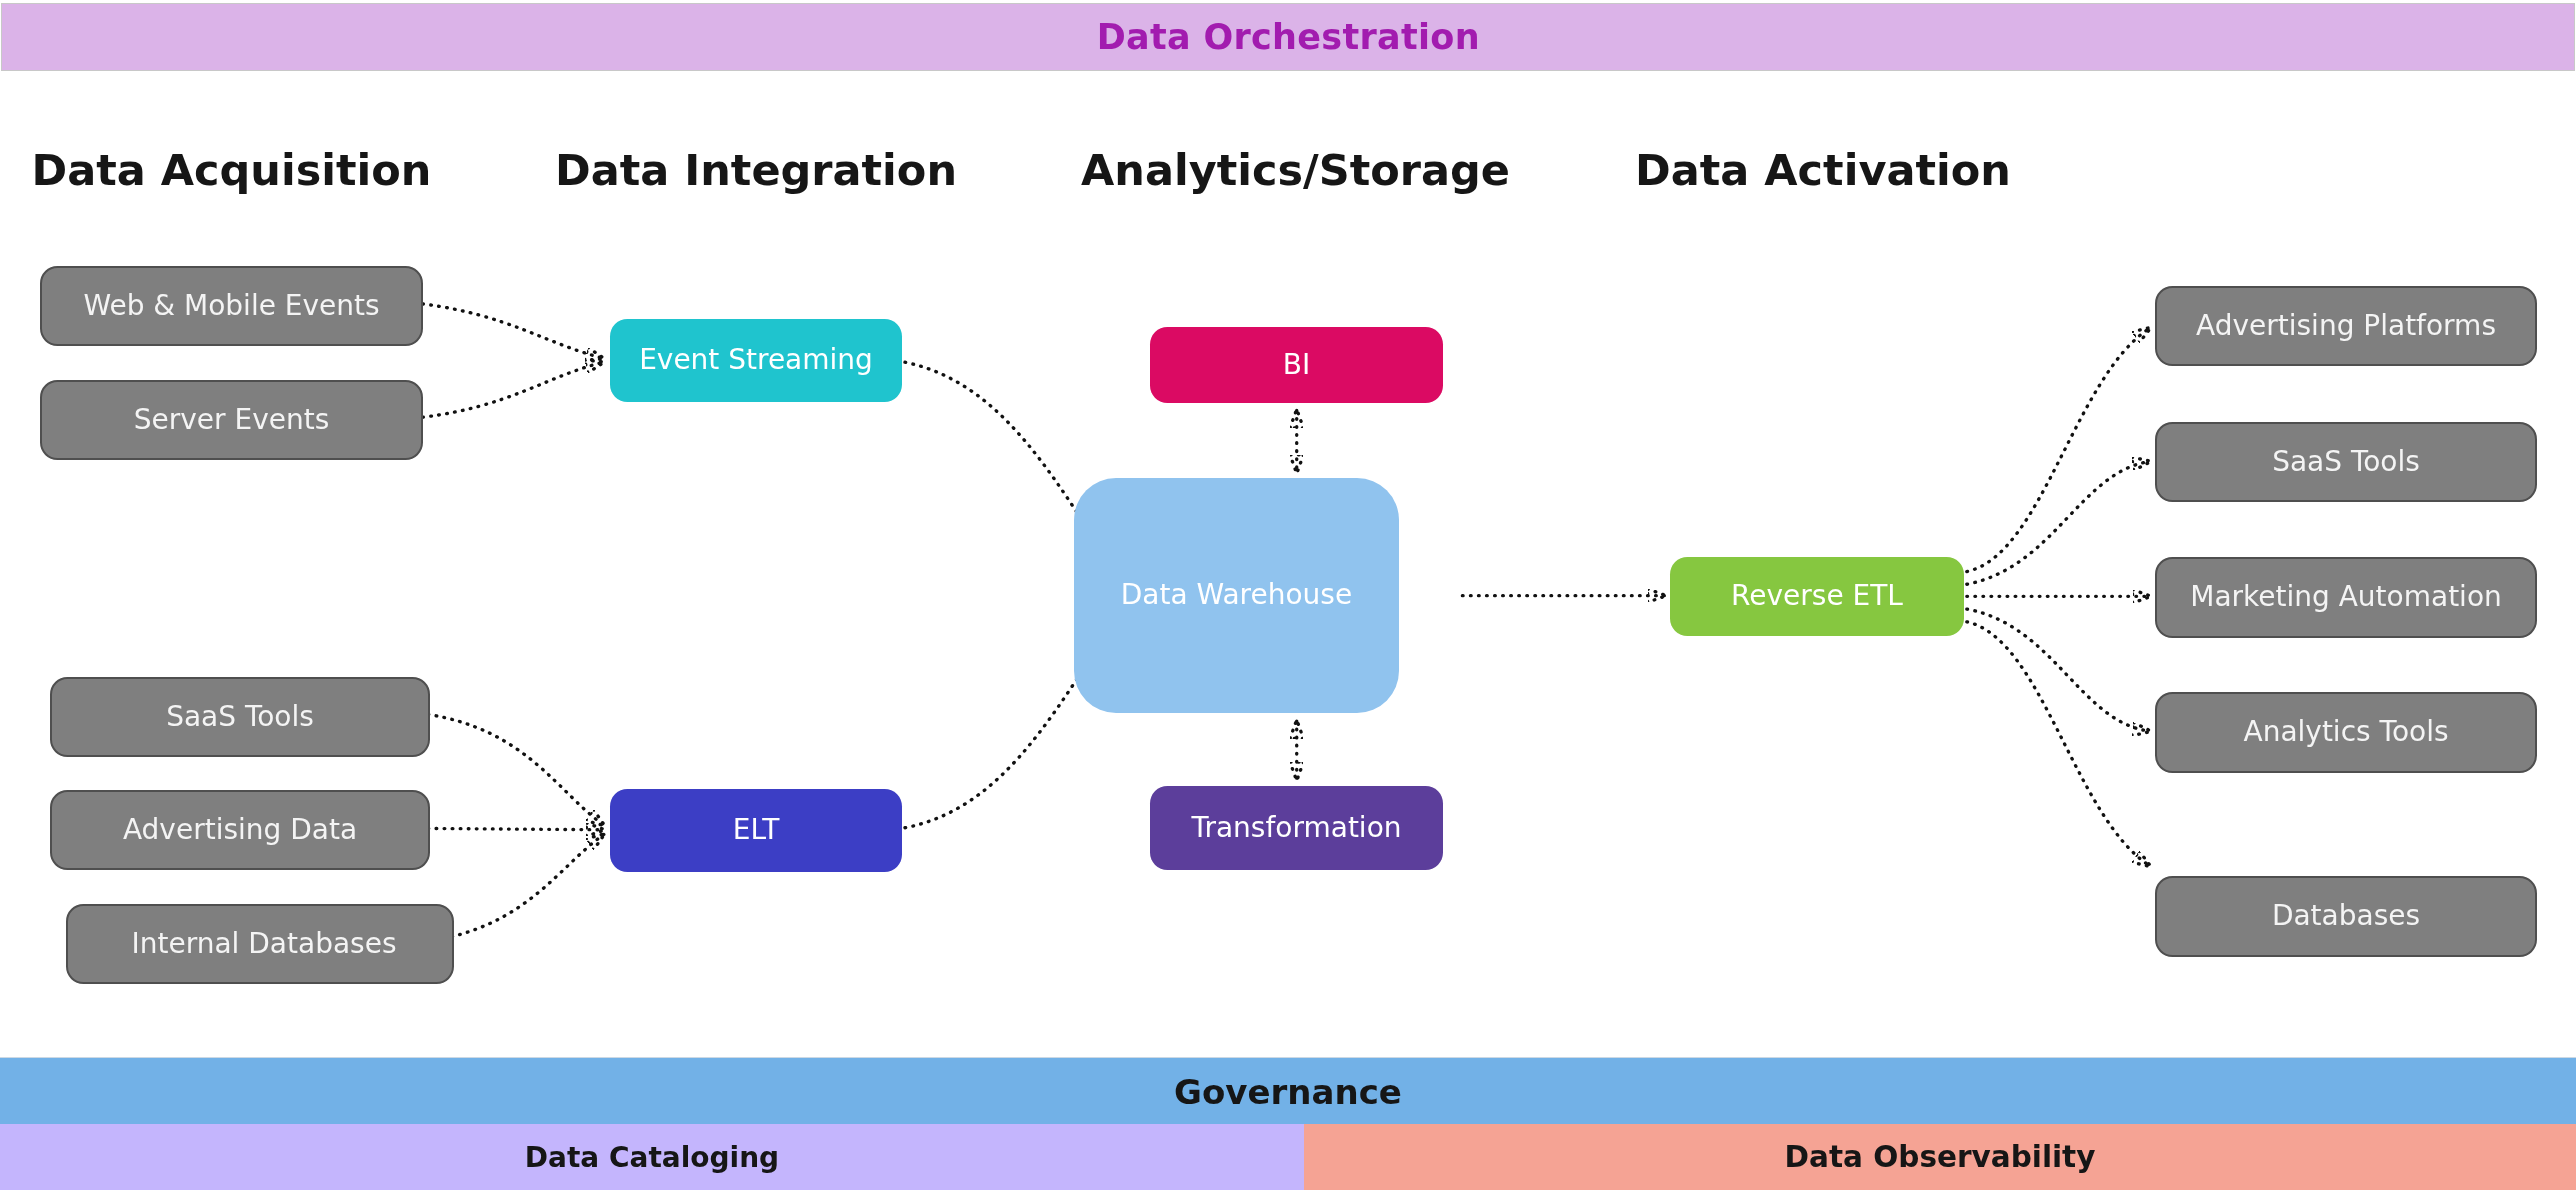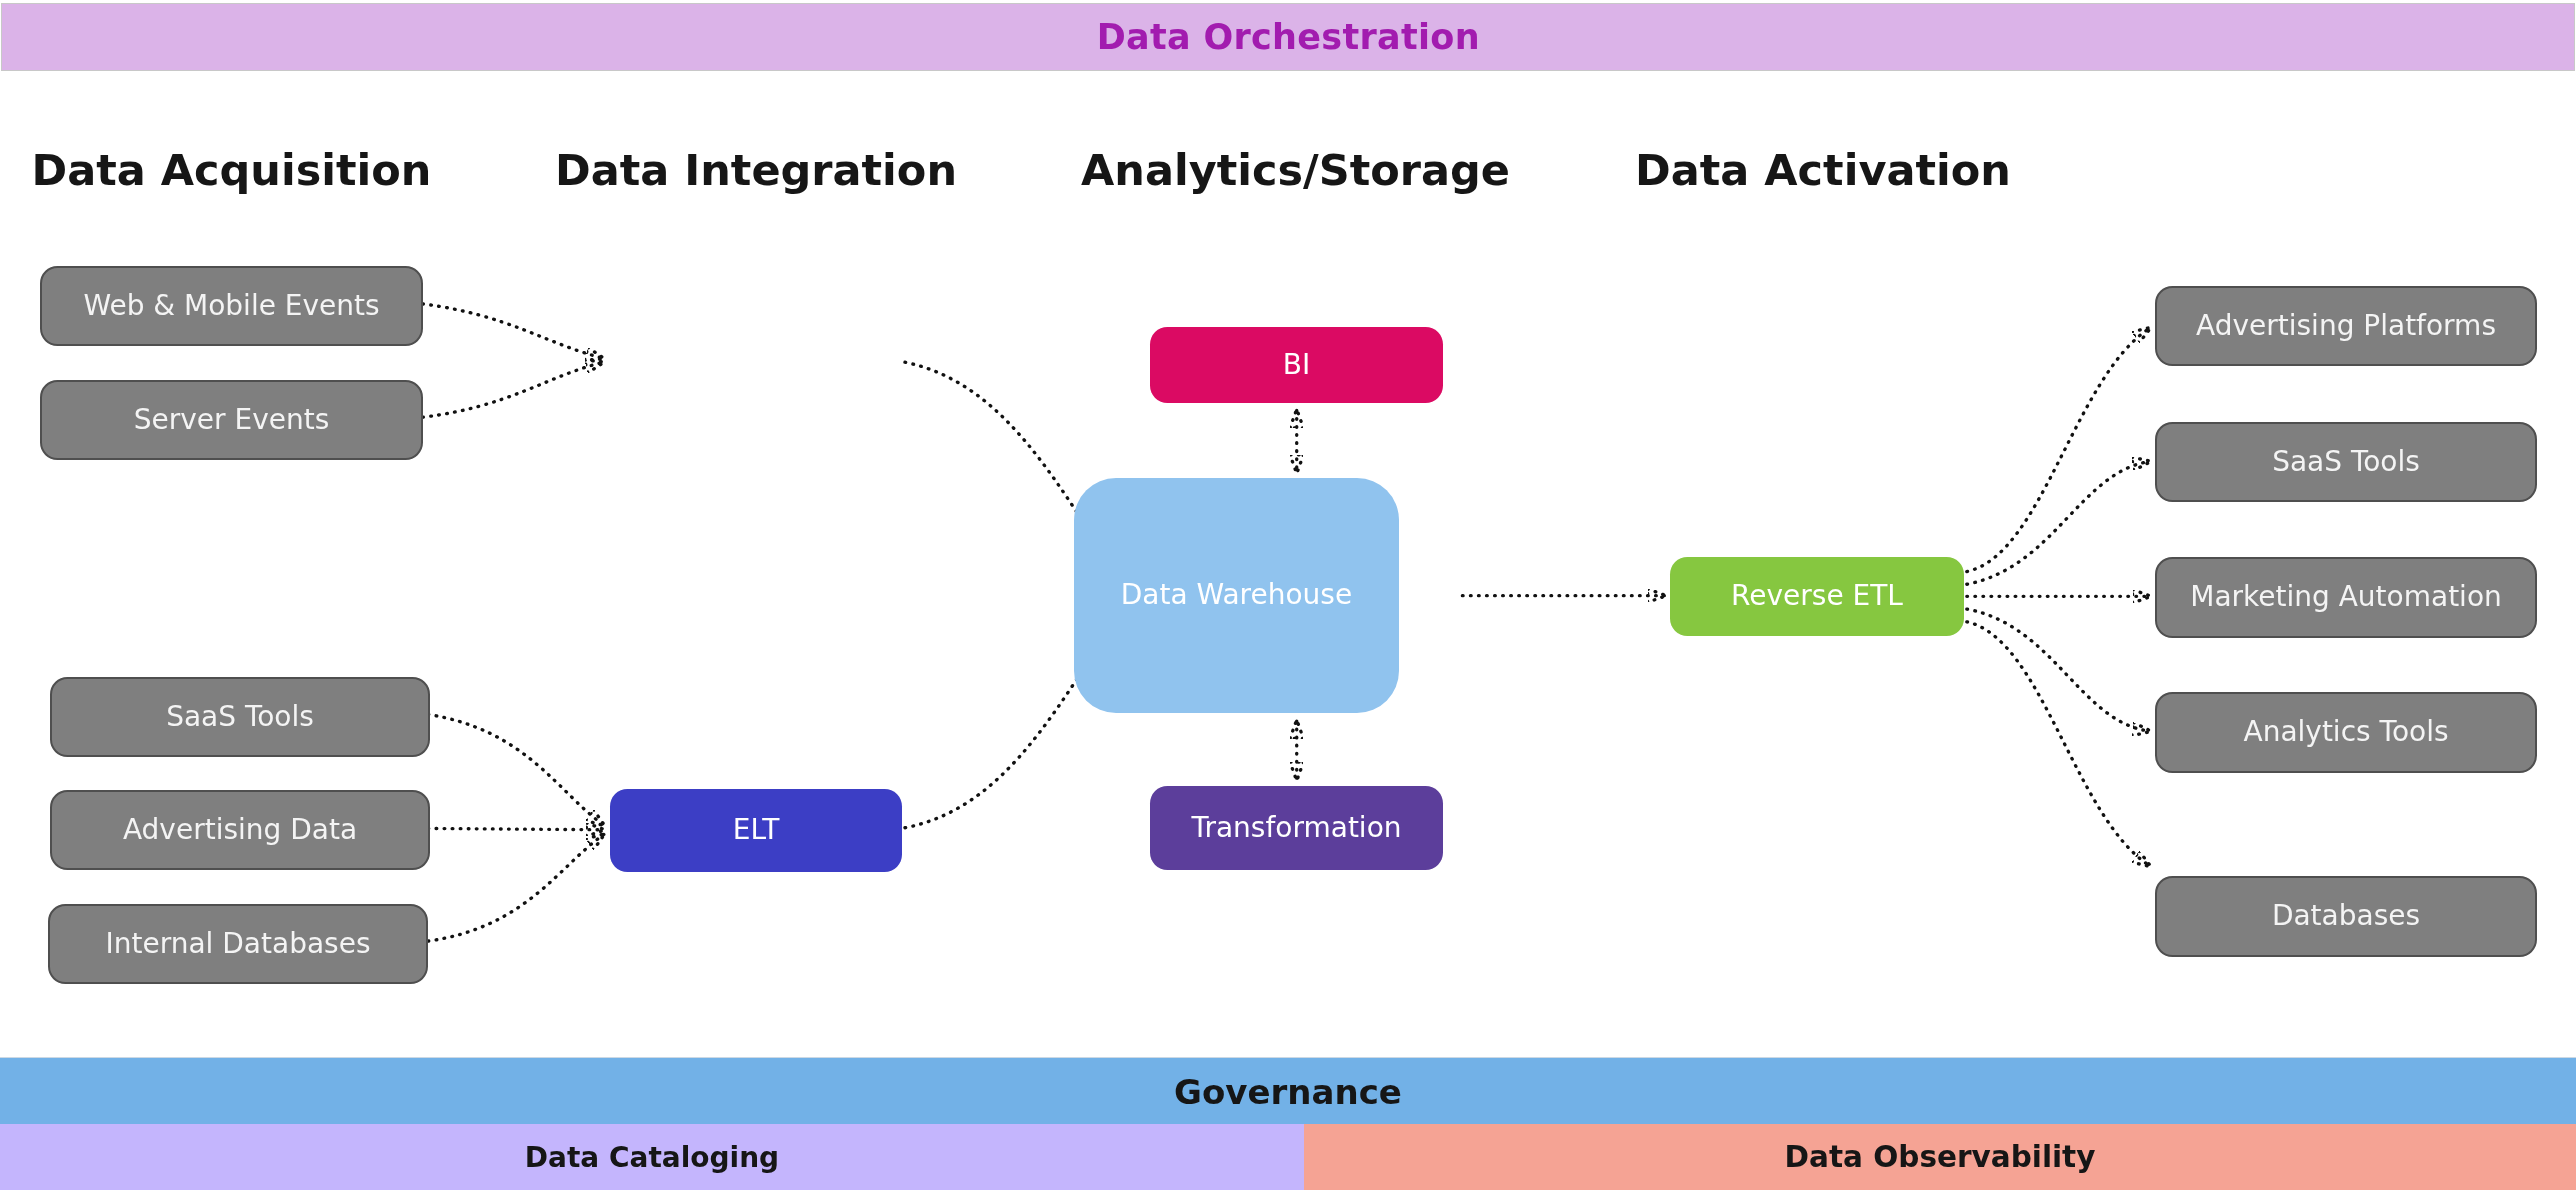--- a/index.html
+++ b/index.html
@@ -21,21 +21,21 @@
 
   
   .node{position:absolute;display:flex;align-items:center;justify-content:center;
     color:#ffffff;font-size:28px;border-radius:17.4px;text-align:center;line-height:1.15;}
   .gray{background:#7f7f7f;border:2px solid #4f4f4f;color:#f4f4f4;}
 
   #n-wme {left:40px;  top:266px;  width:379px; height:76px;}
   #n-se  {left:40px;  top:380px;  width:379px; height:76px;}
   #n-st  {left:50px;  top:677px; width:376px; height:76px;}
   #n-ad  {left:50px;  top:790px; width:376px; height:76px;}
-  #n-id  {left:48px;  top:904px; width:376px; height:76px;}
+  #n-id  {left:66px;  top:904px; width:376px; height:76px;padding-left:8px;}
 
   #n-es  {left:610px; top:319px;  width:292px; height:83px; background:#1fc4ce;}
   #n-elt {left:610px; top:789px; width:292px; height:83px; background:#3c3ec5;}
 
   #n-bi  {left:1150px;top:327px;  width:293px; height:76px; background:#db0a63;}
   #n-dw  {left:1074px;top:478px;  width:325px; height:235px; background:#90c3ee;border-radius:42px;}
   #n-tr  {left:1150px;top:786px; width:293px; height:84px; background:#5c3e9b;}
 
   #n-retl{left:1670px;top:557px;  width:294px; height:79px; background:#86c740;}
 
@@ -99,20 +99,21 @@
   <div class="hdr" id="hdr-integration">Data Integration</div>
   <div class="hdr" id="hdr-analytics">Analytics/Storage</div>
   <div class="hdr" id="hdr-activation">Data Activation</div>
 
   <div class="node gray" id="n-wme">Web &amp; Mobile Events</div>
   <div class="node gray" id="n-se">Server Events</div>
   <div class="node gray" id="n-st">SaaS Tools</div>
   <div class="node gray" id="n-ad">Advertising Data</div>
   <div class="node gray" id="n-id">Internal Databases</div>
 
+  <div class="node" id="n-es">Event Streaming</div>
   <div class="node" id="n-bi">BI</div>
 
   <div class="node" id="n-elt">ELT</div>
   <div class="node" id="n-dw">Data Warehouse</div>
   <div class="node" id="n-tr">Transformation</div>
 
   <div class="node" id="n-retl">Reverse ETL</div>
 
   <div class="node gray" id="n-ap">Advertising Platforms</div>
   <div class="node gray" id="n-st2">SaaS Tools</div>

